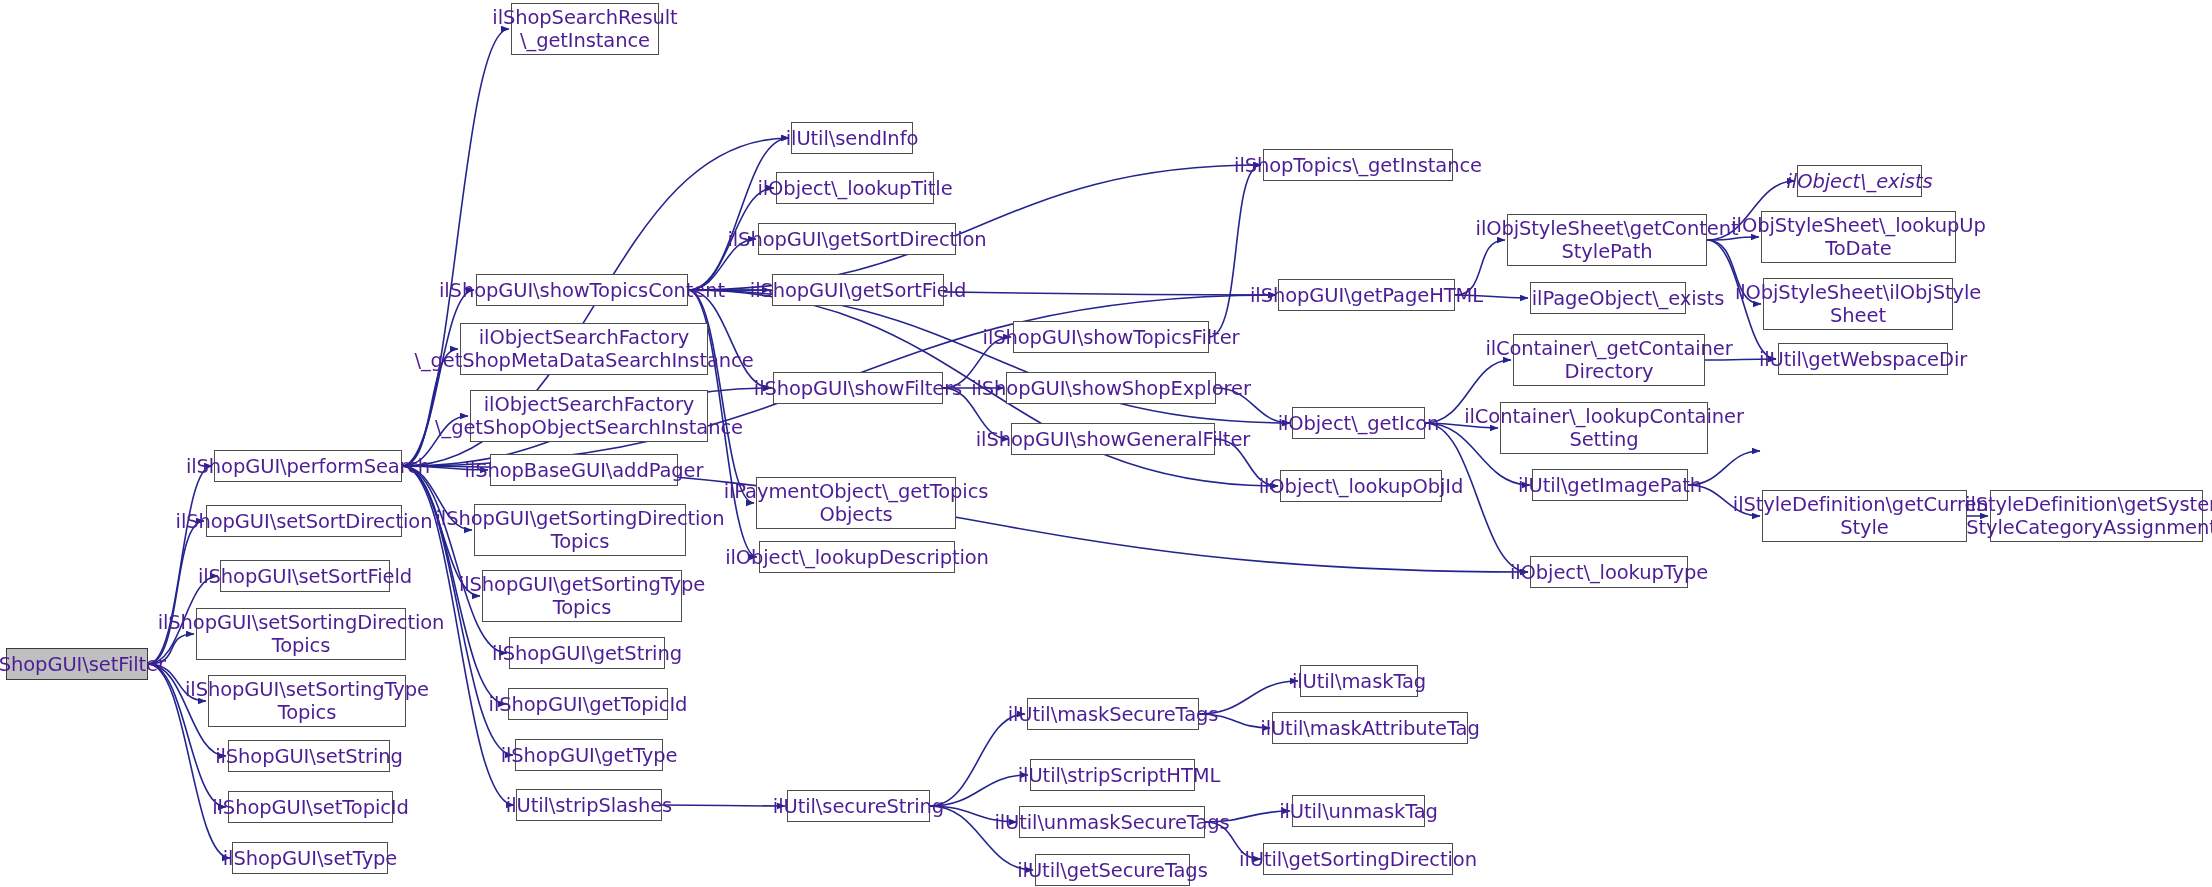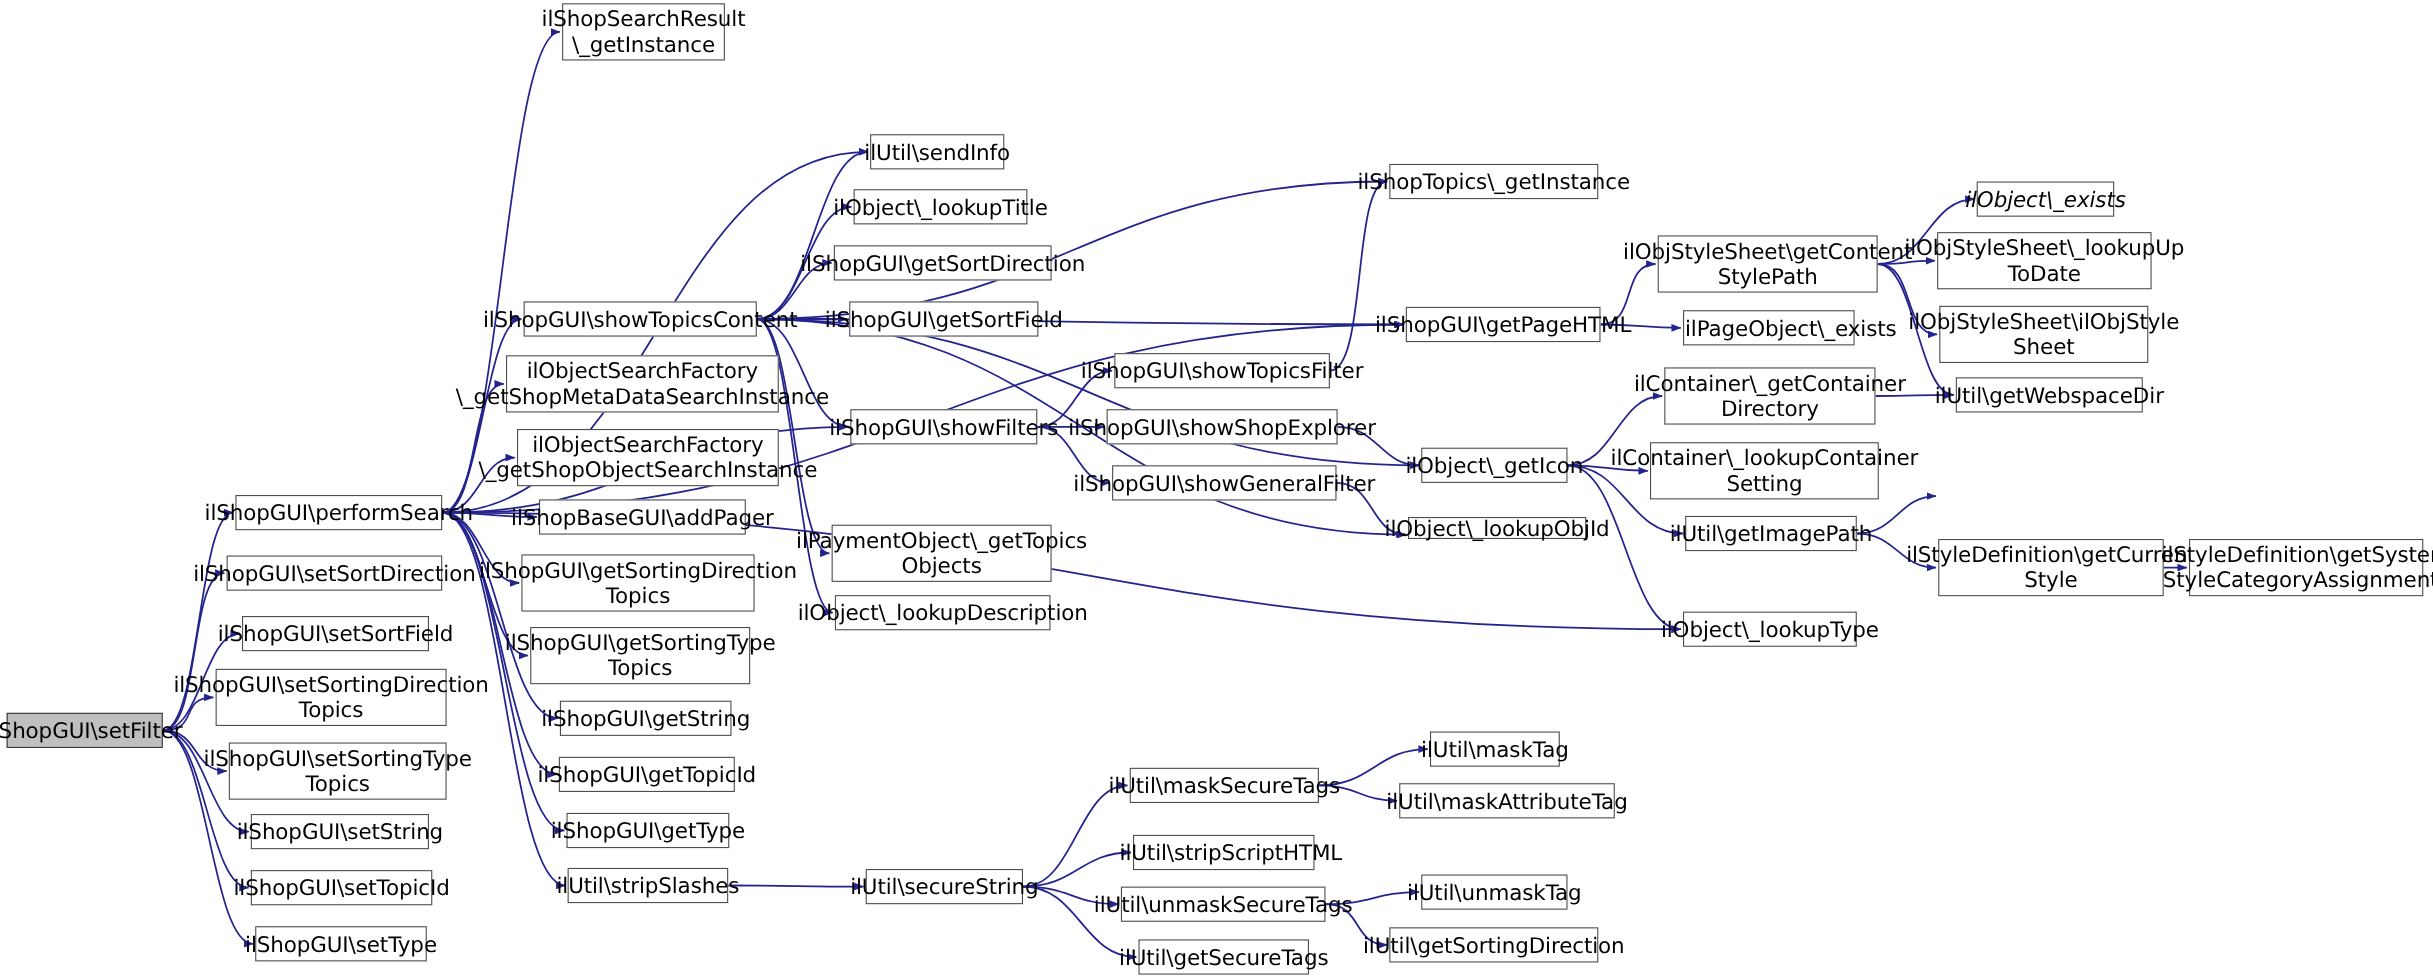--- a/index.html
+++ b/index.html
@@ -10,21 +10,21 @@
     background:#ffffff;
     font-family:"DejaVu Sans", sans-serif;
     overflow:hidden;
   }
   #edges{position:absolute;left:0;top:0;width:2212px;height:887px;pointer-events:none;}
   .node{
     position:absolute;
     box-sizing:border-box;
     border:1.6px solid #4d4d4d;
     background:#ffffff;
-    color:#000000;
+    color:#4c1d95;
     font-size:19.5px;
     line-height:23px;
     display:flex;
     align-items:center;
     justify-content:center;
     text-align:center;
     white-space:pre-line;
     letter-spacing:-0.1px;
   }
   .node.root{background:#bfbfbf;border-color:#3a3a3a;}
@@ -137,21 +137,21 @@
     <div class="node" style="left: 773px; top: 372px; width: 170px; height: 32px;">ilShopGUI\showFilters</div>
     <div class="node" style="left: 756px; top: 477px; width: 200px; height: 52px;">ilPaymentObject\_getTopics
 Objects</div>
     <div class="node" style="left: 759px; top: 541px; width: 196px; height: 32px;">ilObject\_lookupDescription</div>
     <div class="node" style="left: 1013px; top: 321px; width: 196px; height: 32px;">ilShopGUI\showTopicsFilter</div>
     <div class="node" style="left: 1006px; top: 372px; width: 210px; height: 32px;">ilShopGUI\showShopExplorer</div>
     <div class="node" style="left: 1011px; top: 423px; width: 204px; height: 32px;">ilShopGUI\showGeneralFilter</div>
     <div class="node" style="left: 1263px; top: 149px; width: 190px; height: 32px;">ilShopTopics\_getInstance</div>
     <div class="node" style="left: 1278px; top: 279px; width: 177px; height: 32px;">ilShopGUI\getPageHTML</div>
     <div class="node" style="left: 1292px; top: 407px; width: 133px; height: 32px;">ilObject\_getIcon</div>
-    <div class="node" style="left: 1280px; top: 470px; width: 162px; height: 20px;">ilObject\_lookupObjId</div>
+    <div class="node" style="left: 1280px; top: 470px; width: 162px; height: 32px;">ilObject\_lookupObjId</div>
     <div class="node" style="left: 1507px; top: 214px; width: 200px; height: 52px;">ilObjStyleSheet\getContent
 StylePath</div>
     <div class="node" style="left: 1530px; top: 282px; width: 156px; height: 32px; padding-left: 40px;">ilPageObject\_exists</div>
     <div class="node" style="left: 1513px; top: 334px; width: 192px; height: 52px;">ilContainer\_getContainer
 Directory</div>
     <div class="node" style="left: 1500px; top: 402px; width: 208px; height: 52px;">ilContainer\_lookupContainer
 Setting</div>
     <div class="node" style="left: 1532px; top: 469px; width: 156px; height: 32px;">ilUtil\getImagePath</div>
     <div class="node" style="left: 1530px; top: 556px; width: 158px; height: 32px;">ilObject\_lookupType</div>
     <div class="node" style="left: 1797px; top: 165px; width: 125px; height: 32px; font-style: italic;">ilObject\_exists</div>

